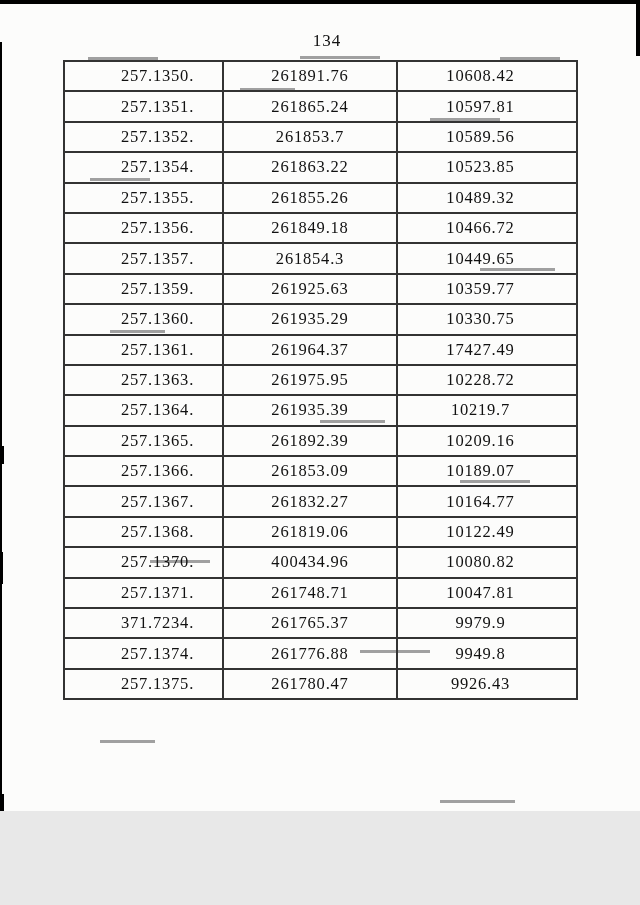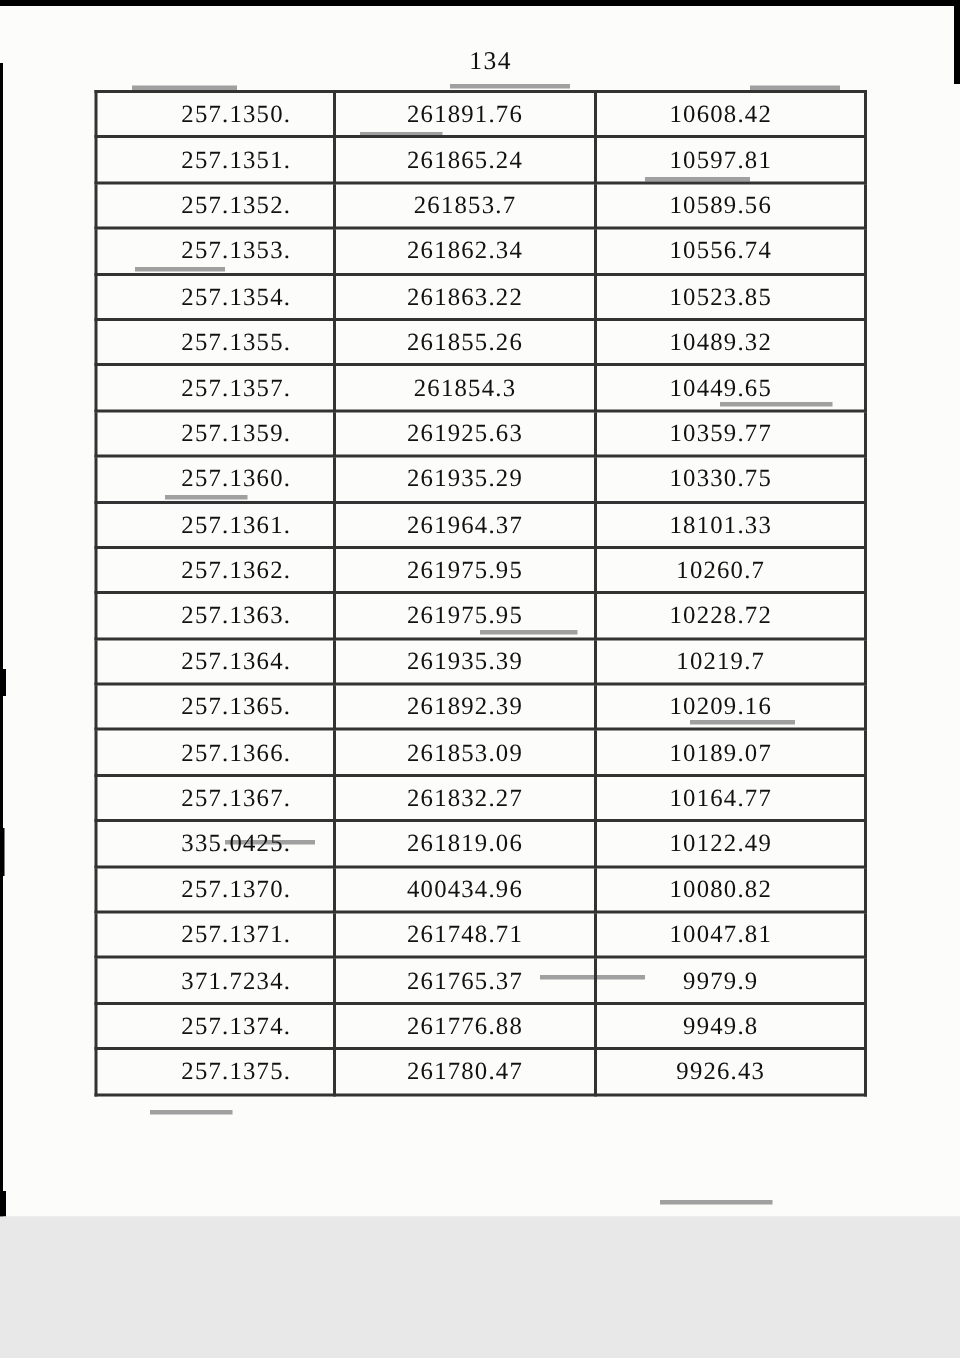--- a/index.html
+++ b/index.html
@@ -120,58 +120,53 @@
           <td>257.1351.</td>
           <td>261865.24</td>
           <td>10597.81</td>
         </tr>
         <tr>
           <td>257.1352.</td>
           <td>261853.7</td>
           <td>10589.56</td>
         </tr>
         <tr>
-          <td>257.1353.</td>
-          <td>261862.34</td>
-          <td>10556.74</td>
-        </tr>
-        <tr>
           <td>257.1354.</td>
           <td>261863.22</td>
           <td>10523.85</td>
         </tr>
         <tr>
           <td>257.1355.</td>
           <td>261855.26</td>
           <td>10489.32</td>
         </tr>
         <tr>
+          <td>257.1356.</td>
+          <td>261849.18</td>
+          <td>10466.72</td>
+        </tr>
+        <tr>
           <td>257.1357.</td>
           <td>261854.3</td>
           <td>10449.65</td>
         </tr>
         <tr>
           <td>257.1359.</td>
           <td>261925.63</td>
           <td>10359.77</td>
         </tr>
         <tr>
           <td>257.1360.</td>
           <td>261935.29</td>
           <td>10330.75</td>
         </tr>
         <tr>
           <td>257.1361.</td>
           <td>261964.37</td>
-          <td>18101.33</td>
-        </tr>
-        <tr>
-          <td>257.1362.</td>
-          <td>261975.95</td>
-          <td>10260.7</td>
+          <td>17427.49</td>
         </tr>
         <tr>
           <td>257.1363.</td>
           <td>261975.95</td>
           <td>10228.72</td>
         </tr>
         <tr>
           <td>257.1364.</td>
           <td>261935.39</td>
           <td>10219.7</td>
@@ -185,21 +180,21 @@
           <td>257.1366.</td>
           <td>261853.09</td>
           <td>10189.07</td>
         </tr>
         <tr>
           <td>257.1367.</td>
           <td>261832.27</td>
           <td>10164.77</td>
         </tr>
         <tr>
-          <td>335.0425.</td>
+          <td>257.1368.</td>
           <td>261819.06</td>
           <td>10122.49</td>
         </tr>
         <tr>
           <td>257.1370.</td>
           <td>400434.96</td>
           <td>10080.82</td>
         </tr>
         <tr>
           <td>257.1371.</td>

